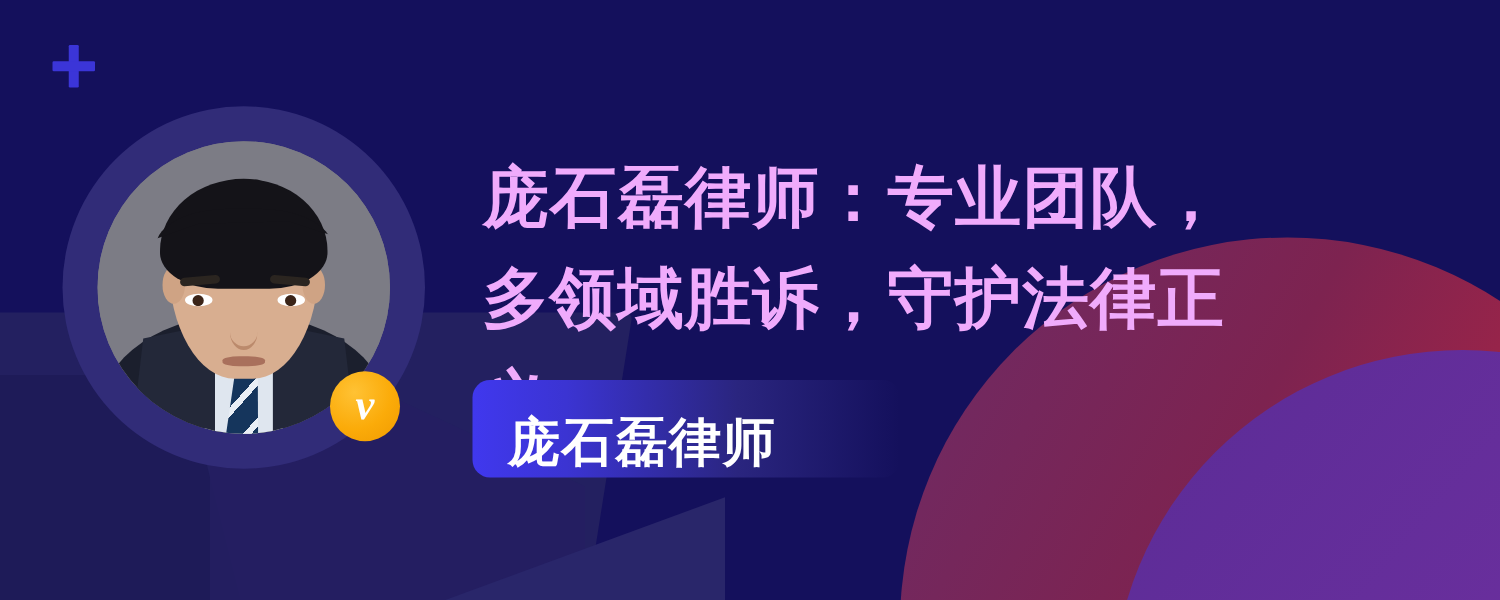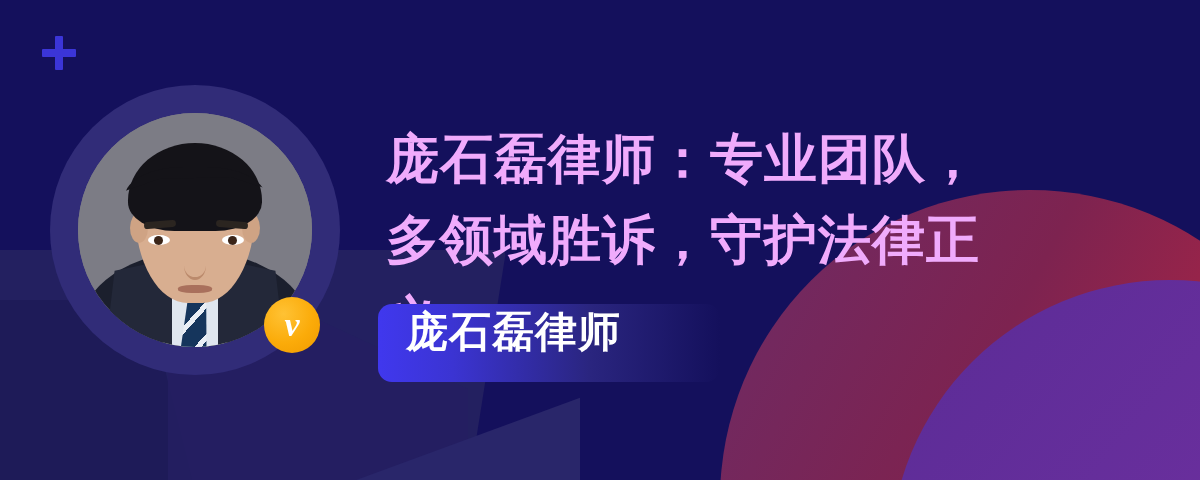--- a/index.html
+++ b/index.html
@@ -314,21 +314,21 @@
 
   .name-pill {
     position: absolute;
     left: 378px;
     top: 304px;
     height: 78px;
     min-width: 342px;
     border-radius: 14px;
     background: linear-gradient(90deg, #4038ee 0%, #3b34d2 22%, #2a257f 62%, rgba(20,16,92,0) 100%);
     display: flex;
-    align-items: flex-start;
+    align-items: flex-end;
     padding-left: 28px;
     box-sizing: border-box;
   }
   .name-pill-text {
     color: #ffffff;
     font-size: 42px;
     font-weight: bold;
     letter-spacing: 1px;
     font-family: "DejaVu Sans", "Liberation Sans", sans-serif;
   }

